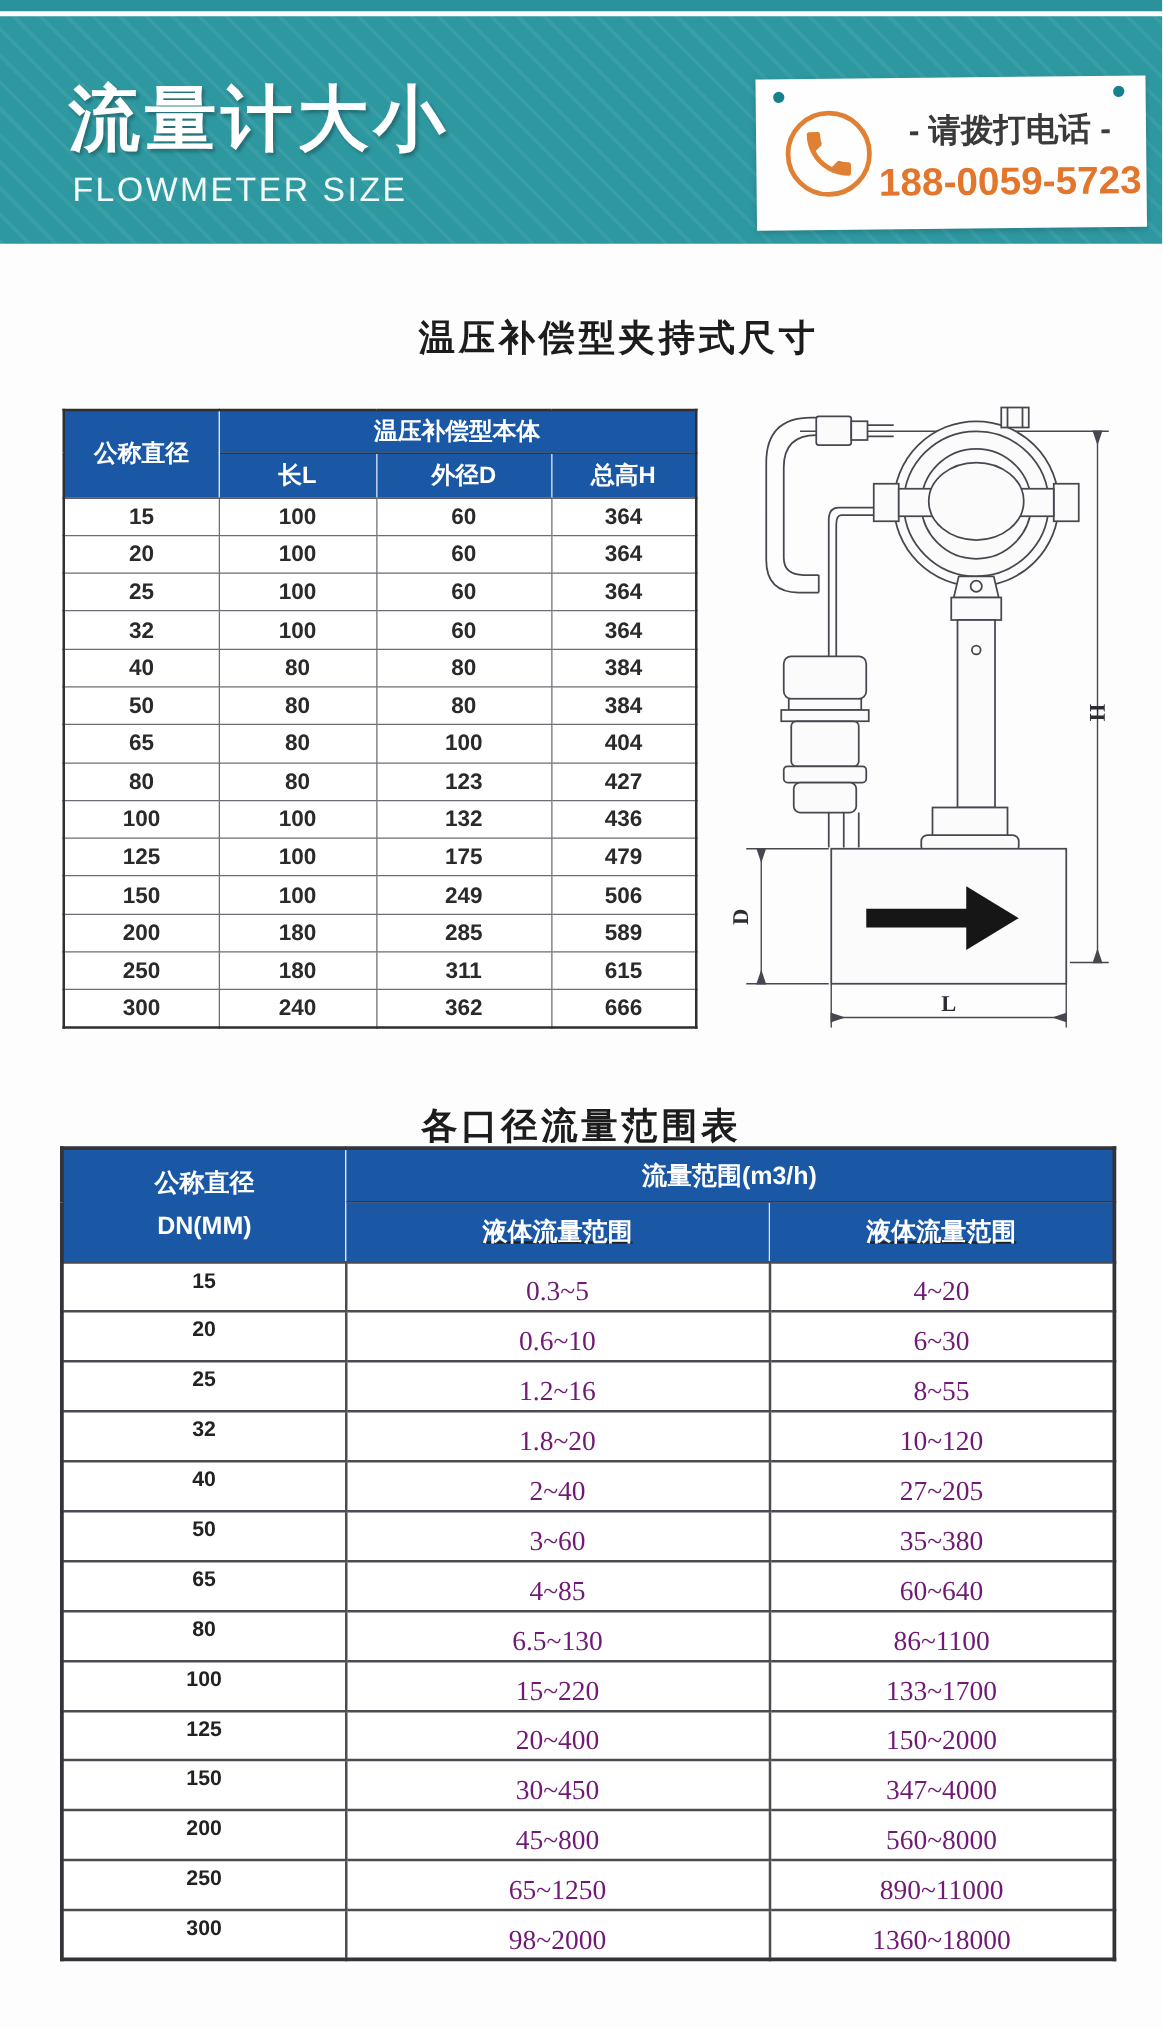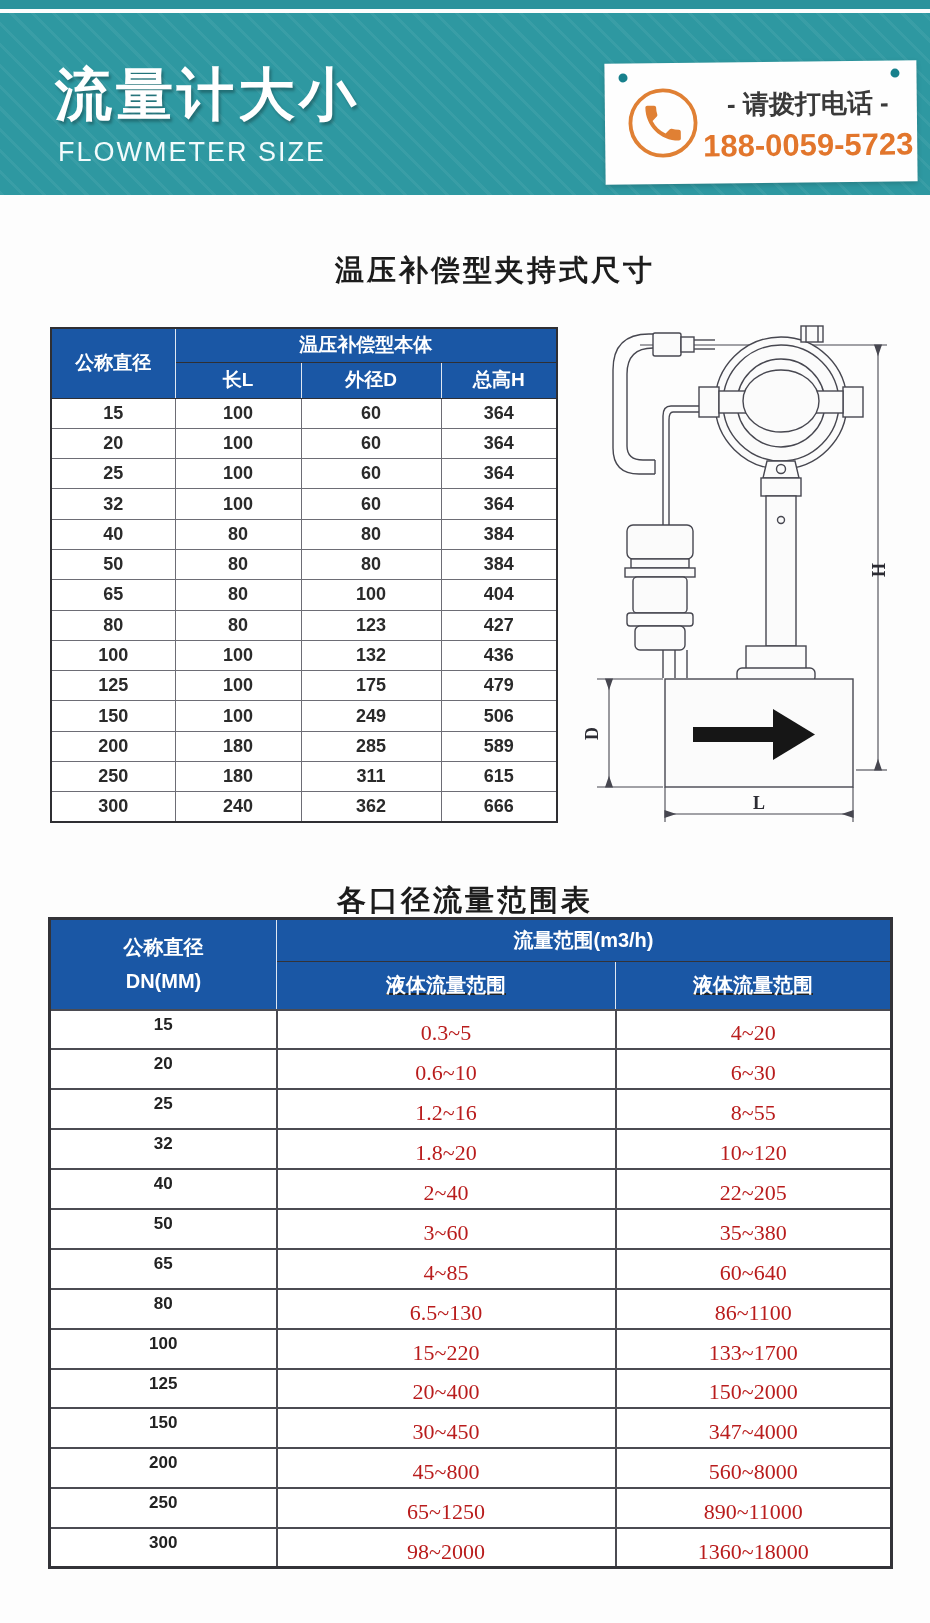--- a/index.html
+++ b/index.html
@@ -46,21 +46,21 @@
   #t2{position:absolute;left:48px;top:917px;width:842px;border:3px solid #333338;}
   #t2 th{background:#1a57a5;color:#fff;font-weight:bold;border:1.5px solid #dfe7f2;padding:0;}
   #t2 thead tr:first-child{height:43px;}
   #t2 thead tr:last-child{height:48px;text-decoration:underline;}
   #t2 thead th{font-size:20px;border-bottom-color:#333338;}
   #t2 th.dn-head{line-height:1.7;}
   #t2 td{border:2px solid #4b4b52;text-align:center;padding:0;}
   #t2 tbody tr{height:39.9px;}
   #t2 td:first-child{font-size:17px;font-weight:bold;color:#222;vertical-align:top;padding-top:4px;
                      font-family:"Liberation Sans",sans-serif;}
-  #t2 td:not(:first-child){font-family:"Liberation Serif",serif;font-size:22px;color:#b91c1c;
+  #t2 td:not(:first-child){font-family:"Liberation Serif",serif;font-size:22px;color:#701a75;
                            vertical-align:middle;padding-top:8px;}
 
   
   .diagram{position:absolute;left:575px;top:300px;width:350px;height:525px;}
   .diagram .ln{fill:none;stroke:#474750;stroke-width:1.4;}
   .diagram .shape{fill:#fbfbfb;stroke:#474750;stroke-width:1.4;}
   .diagram .dim{fill:none;stroke:#474750;stroke-width:1.1;}
   .diagram text{fill:#2c2c33;font-family:"Liberation Serif",serif;font-size:18px;font-weight:bold;}
 </style>
 </head>
@@ -306,21 +306,21 @@
           <td>8~55</td>
         </tr>
         <tr>
           <td>32</td>
           <td>1.8~20</td>
           <td>10~120</td>
         </tr>
         <tr>
           <td>40</td>
           <td>2~40</td>
-          <td>22~205</td>
+          <td>27~205</td>
         </tr>
         <tr>
           <td>50</td>
           <td>3~60</td>
           <td>35~380</td>
         </tr>
         <tr>
           <td>65</td>
           <td>4~85</td>
           <td>60~640</td>

